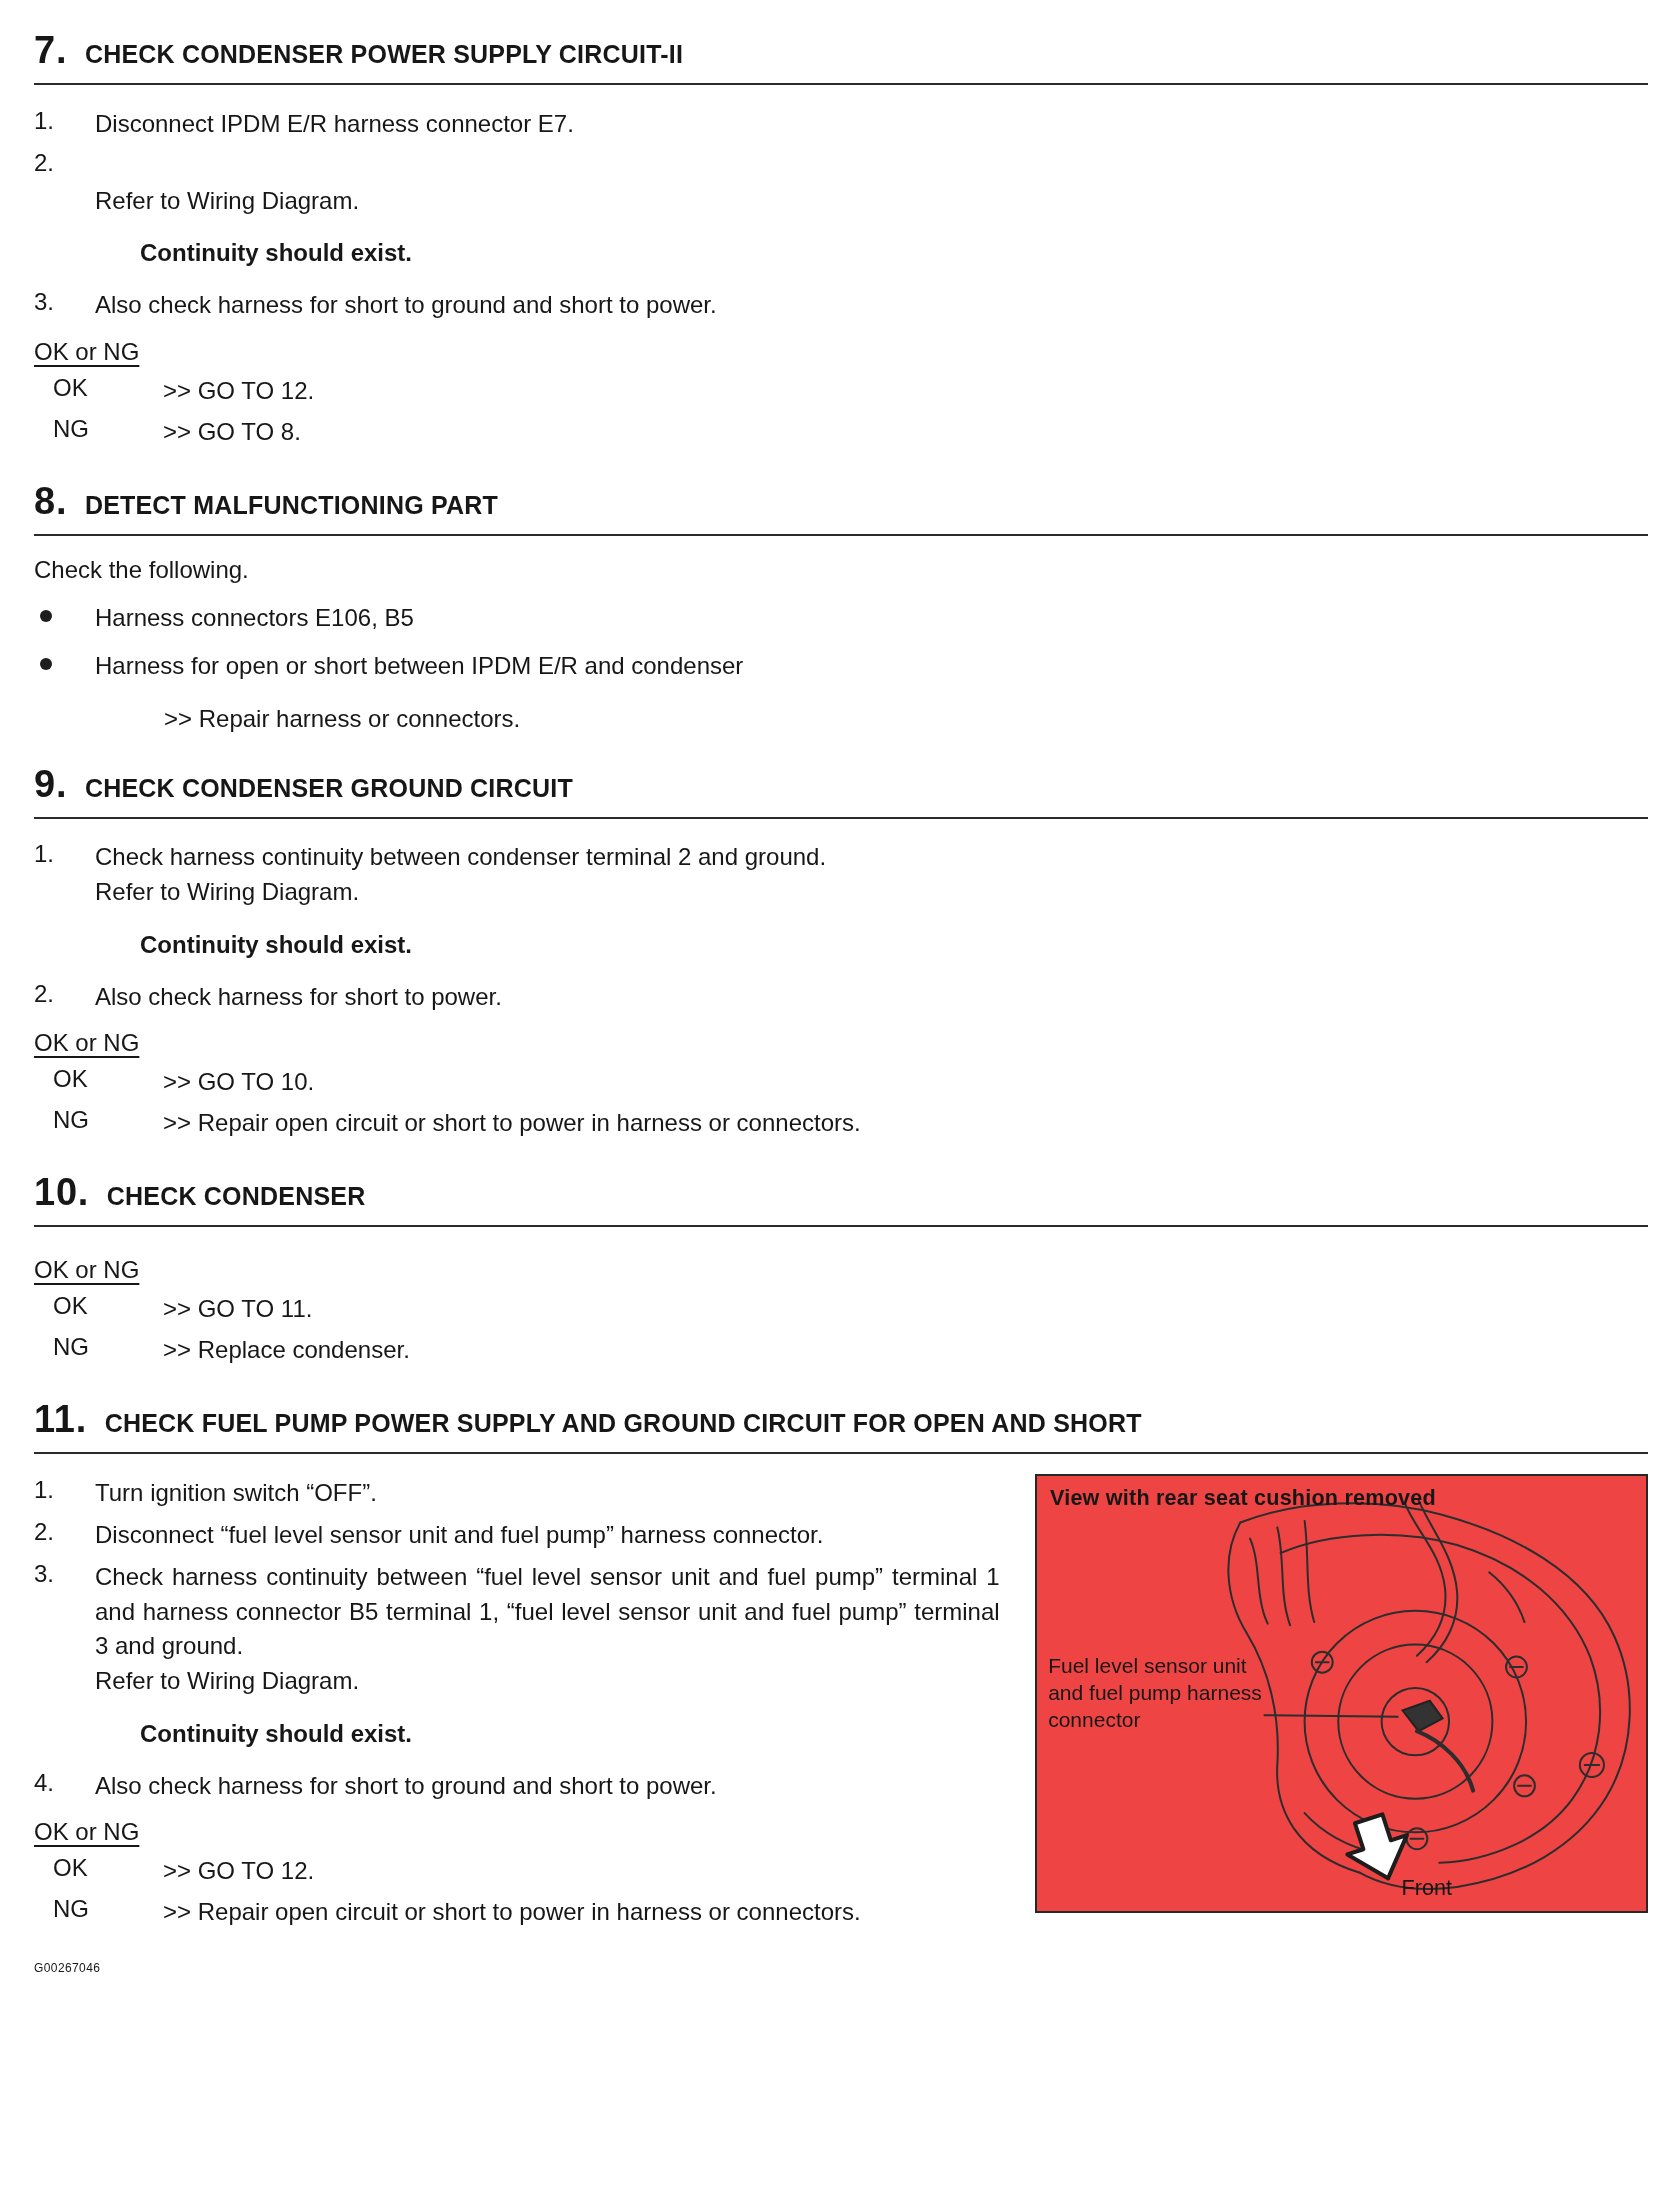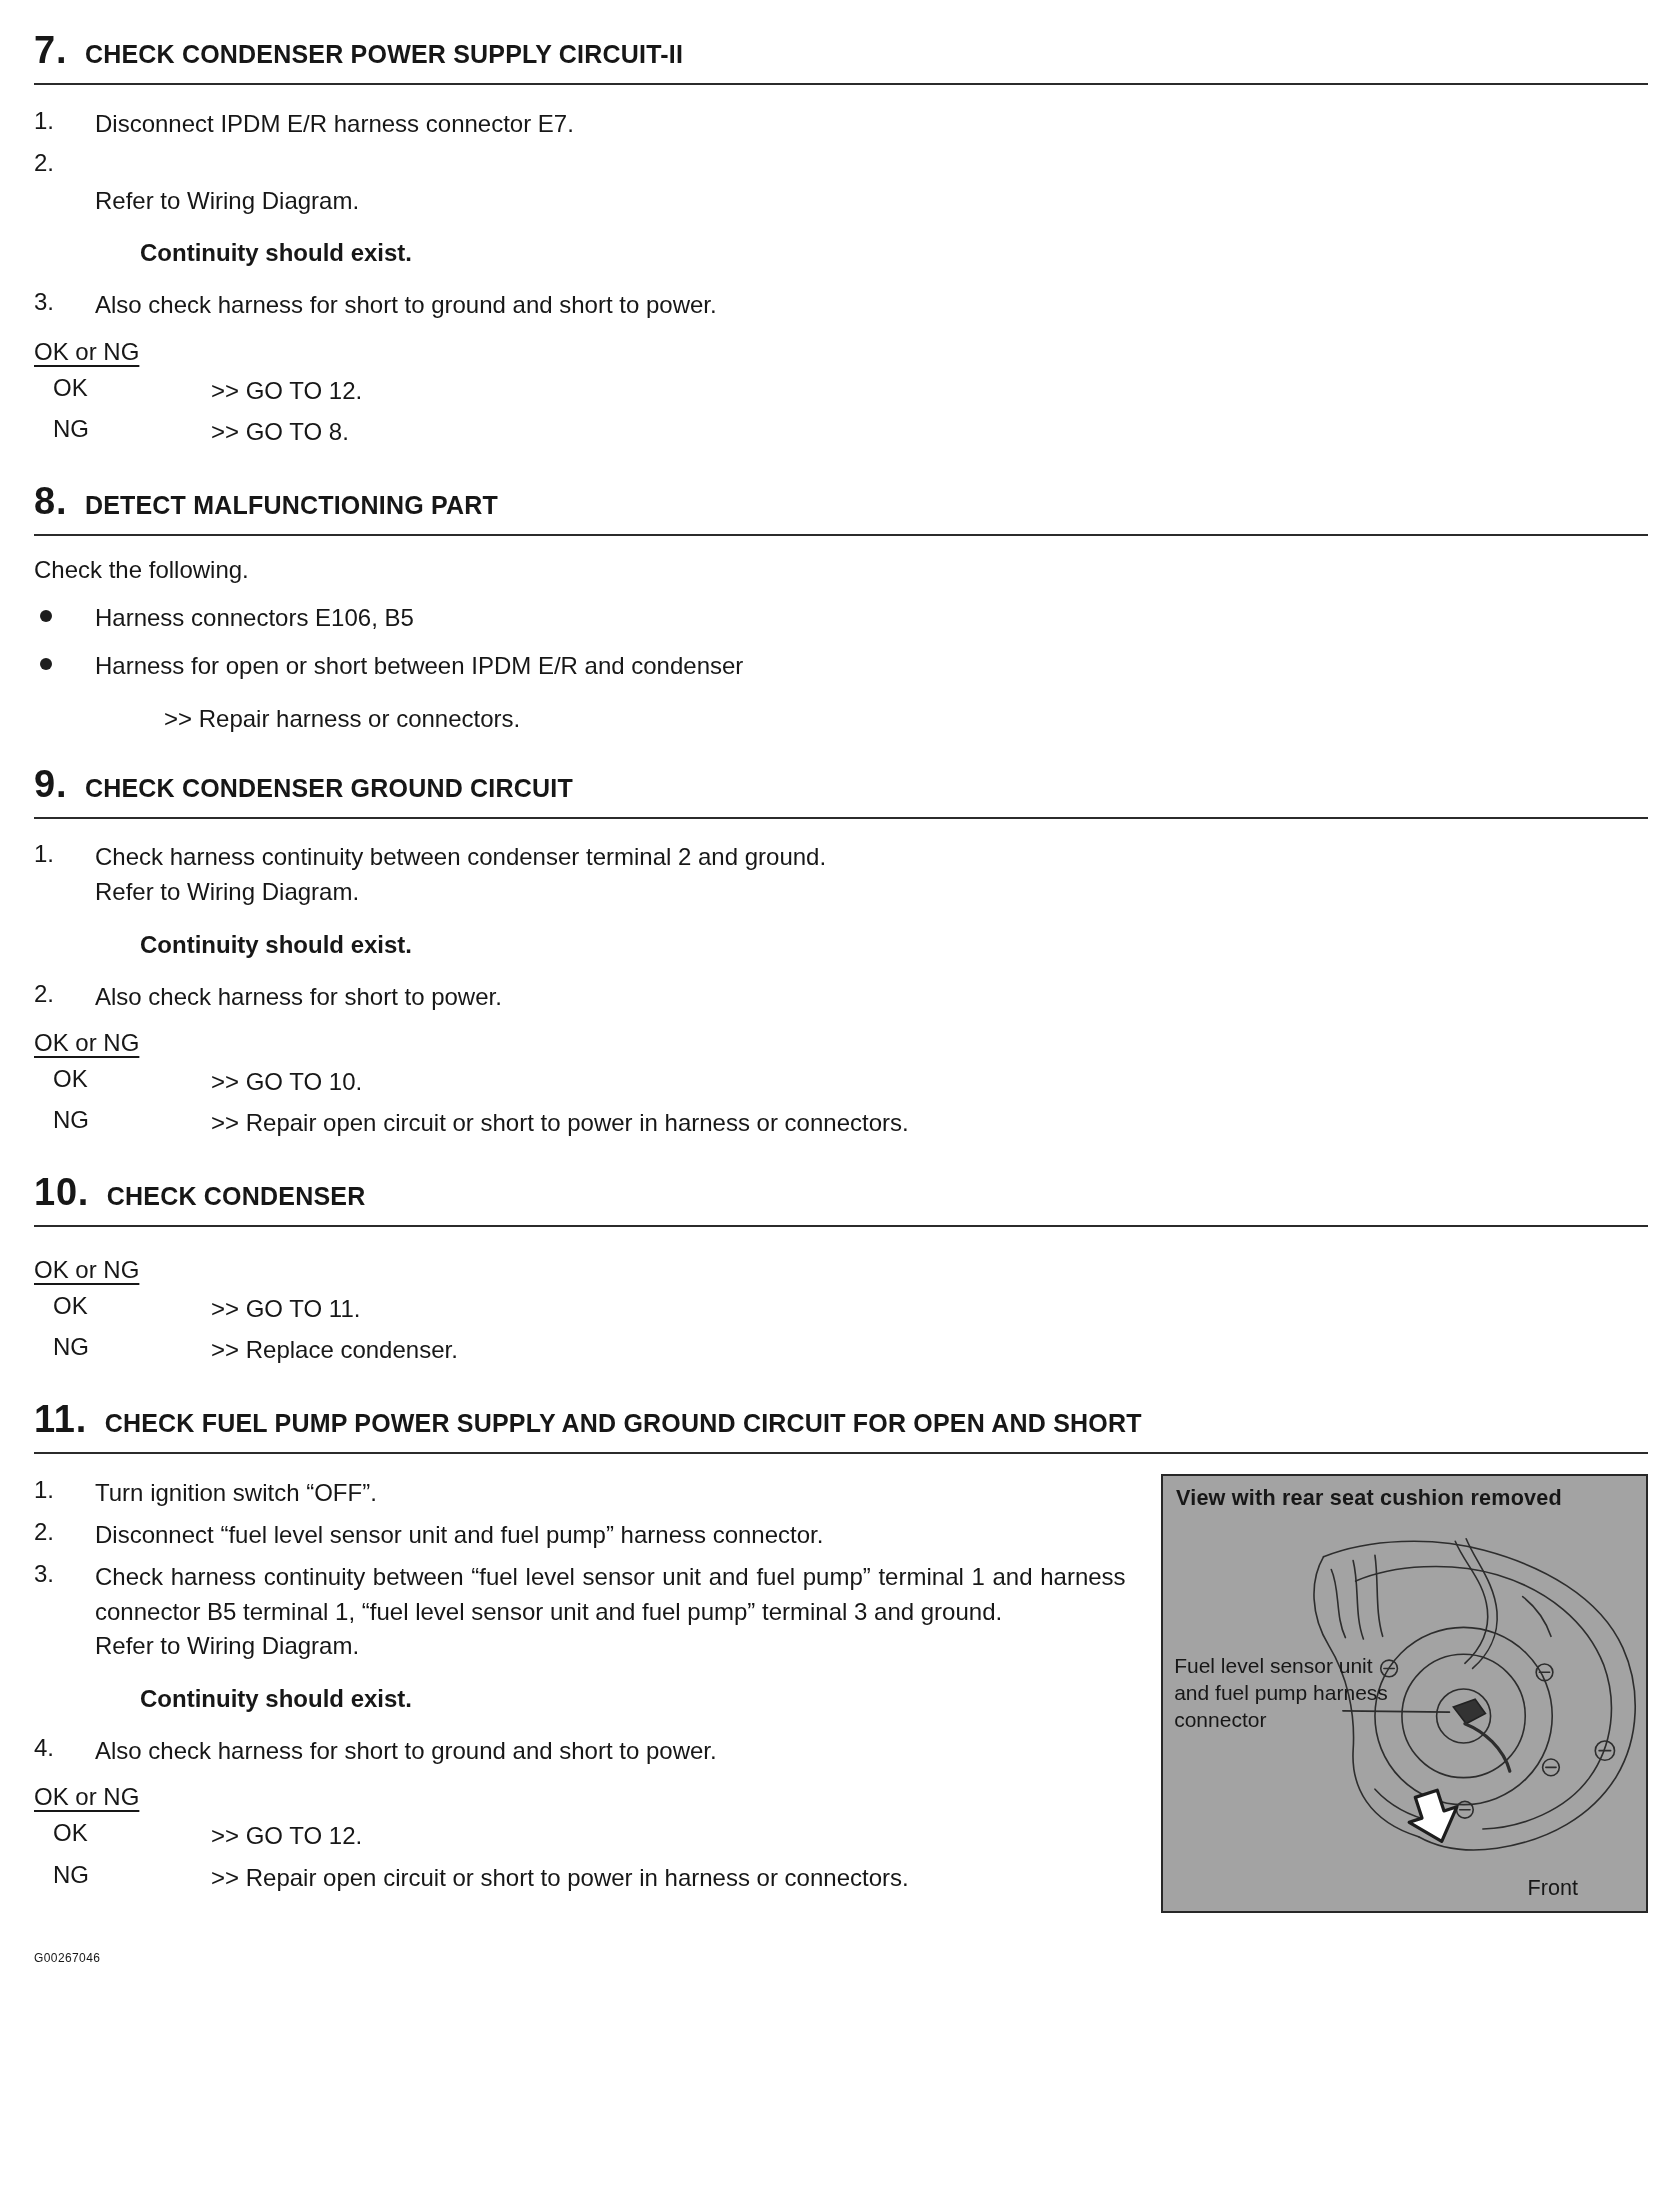--- a/index.html
+++ b/index.html
@@ -16,35 +16,35 @@
   .sec-header { display:flex; align-items:baseline; gap:17.6px; padding-bottom:11.2px; border-bottom:2.4px solid #2b2b2b; }
   .sec-num { font-size:38px; font-weight:700; letter-spacing:0.8px; }
   .sec-title { font-size:25px; font-weight:700; letter-spacing:0.2px; }
   .sec-body { padding-top:14.4px; }
   .step { display:flex; margin:7.2px 0; }
   .step-num { flex:0 0 61px; }
   .step-text { flex:1; line-height:1.45; padding-right:6.4px; }
   .note { font-weight:700; margin:21px 0 21px 106px; }
   .okng { margin:14.4px 0 8px; }
   .okng span { text-decoration:underline; text-underline-offset:4.8px; }
-  .result { display:flex; margin:6.4px 0; padding-left:19px;gap:48px; }
+  .result { display:flex; margin:6.4px 0; padding-left:19px; }
   .result-label { flex:0 0 110px; }
   .result-action { flex:1; line-height:1.45; }
   .intro { margin:3.2px 0 11.2px; line-height:1.45; }
   .bullet-row { display:flex; margin:13px 0; }
   .bullet-cell { flex:0 0 61px; padding-left:6.4px; padding-top:8.8px; }
   .dot { width:12px; height:12px; border-radius:50%; background:#1e1e1e; display:block; }
   .bullet-text { flex:1; line-height:1.45; }
   .action-line { margin:21px 0 19px 130px; }
 
   
   .s11 .step-text { text-align:justify; }
   .figure {
-    float:right; width:487px; height:439px;
-    border:2.4px solid #272727; background:#a3a3a3;
+    float:right; width:613px; height:439px;
+    border:2.4px solid #272727; background:#ef4444;
     margin:4.8px 0 14.4px 29px; position:relative;
   }
   .fig-title { position:absolute; top:9.6px; left:13px; right:9.6px; font-weight:700; font-size:21.6px; letter-spacing:0.2px; z-index:2; }
   .fig-label { position:absolute; top:176px; left:11.2px; width:218px; font-size:21px; line-height:1.3; z-index:2; background:transparent; }
   .fig-front { position:absolute; bottom:9.6px; left:255px; width:160px; text-align:right; font-size:21.6px; z-index:2; }
   .fig-svg { position:absolute; left:0; top:0; width:100%; height:100%; z-index:1; }
   .clear { clear:both; }
   .fig-code { margin-top:24px; font-size:12px; letter-spacing:0.4px; }
 </style>
 </head>

